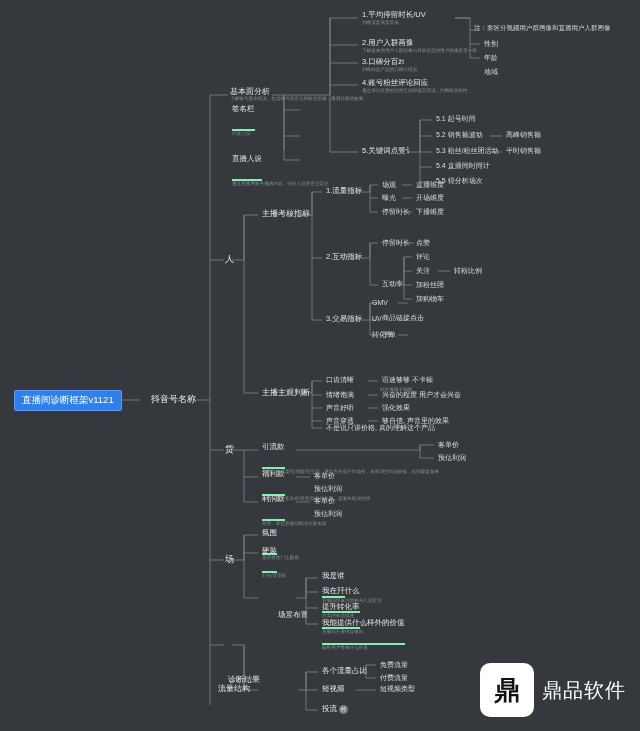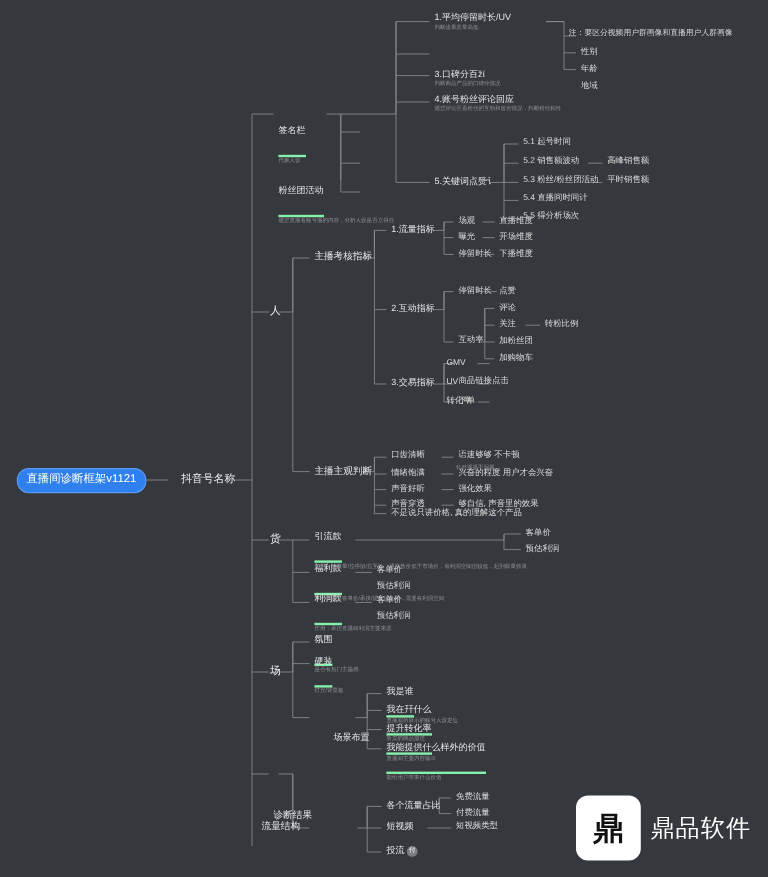--- a/index.html
+++ b/index.html
@@ -206,37 +206,45 @@
       <path d="M306,690 L318,690"></path>
       <path d="M306,710 L318,710"></path>
       <path d="M306,672 L306,710"></path>
       <path d="M356,672 L366,672 L366,665 L376,665"></path>
       <path d="M366,678 L376,678"></path>
       <path d="M366,665 L366,678"></path>
       <path d="M356,690 L366,690 L366,690 L376,690"></path>
     </g>
   </svg>
 
-  <div class="node root" style="left:14px;top:390px;border-radius:10px;">直播间诊断框架v1121</div>
+  <div class="node root" style="left:14px;top:390px;">直播间诊断框架v1121</div>
 
   <div class="node lvl1" style="left:148px;top:393px;">抖音号名称</div>
 
+  <div class="node lvl2" style="left:228px;top:86px;">
+    <div class="lbl">基本面分析</div>
+    <div class="tiny">了解账号基本情况，包含账号的定位和粉丝画像，预测开播的效果</div>
+  </div>
 
   <div class="node lvl3" style="left:230px;top:104px;">
     <div class="lbl underline">签名栏</div>
     <div class="tiny">代表人设</div>
   </div>
   <div class="node lvl3" style="left:230px;top:154px;">
-    <div class="lbl underline">粉丝团活动</div>
+    <div class="lbl underline">直播人设</div>
     <div class="tiny">通过直播看账号播的内容，分析人设是否立得住</div>
   </div>
 
   <div class="node lvl3" style="left:360px;top:10px;">
     <div class="lbl">1.平均停留时长/UV</div>
     <div class="tiny">判断流量质量高低</div>
+  </div>
+  <div class="node lvl3" style="left:360px;top:38px;">
+    <div class="lbl">2.用户入群画像</div>
+    <div class="tiny">了解进来的用户人群画像与目标设定的用户画像是否一致</div>
   </div>
   <div class="node lvl3" style="left:360px;top:57px;">
     <div class="lbl">3.口碑分百ží</div>
     <div class="tiny">判断商品产品的口碑分情况</div>
   </div>
   <div class="node lvl3" style="left:360px;top:78px;">
     <div class="lbl">4.账号粉丝评论回应</div>
     <div class="tiny">通过评论区看粉丝的互动和留言情况，判断粉丝粘性</div>
   </div>
   <div class="node lvl3" style="left:360px;top:146px;">

